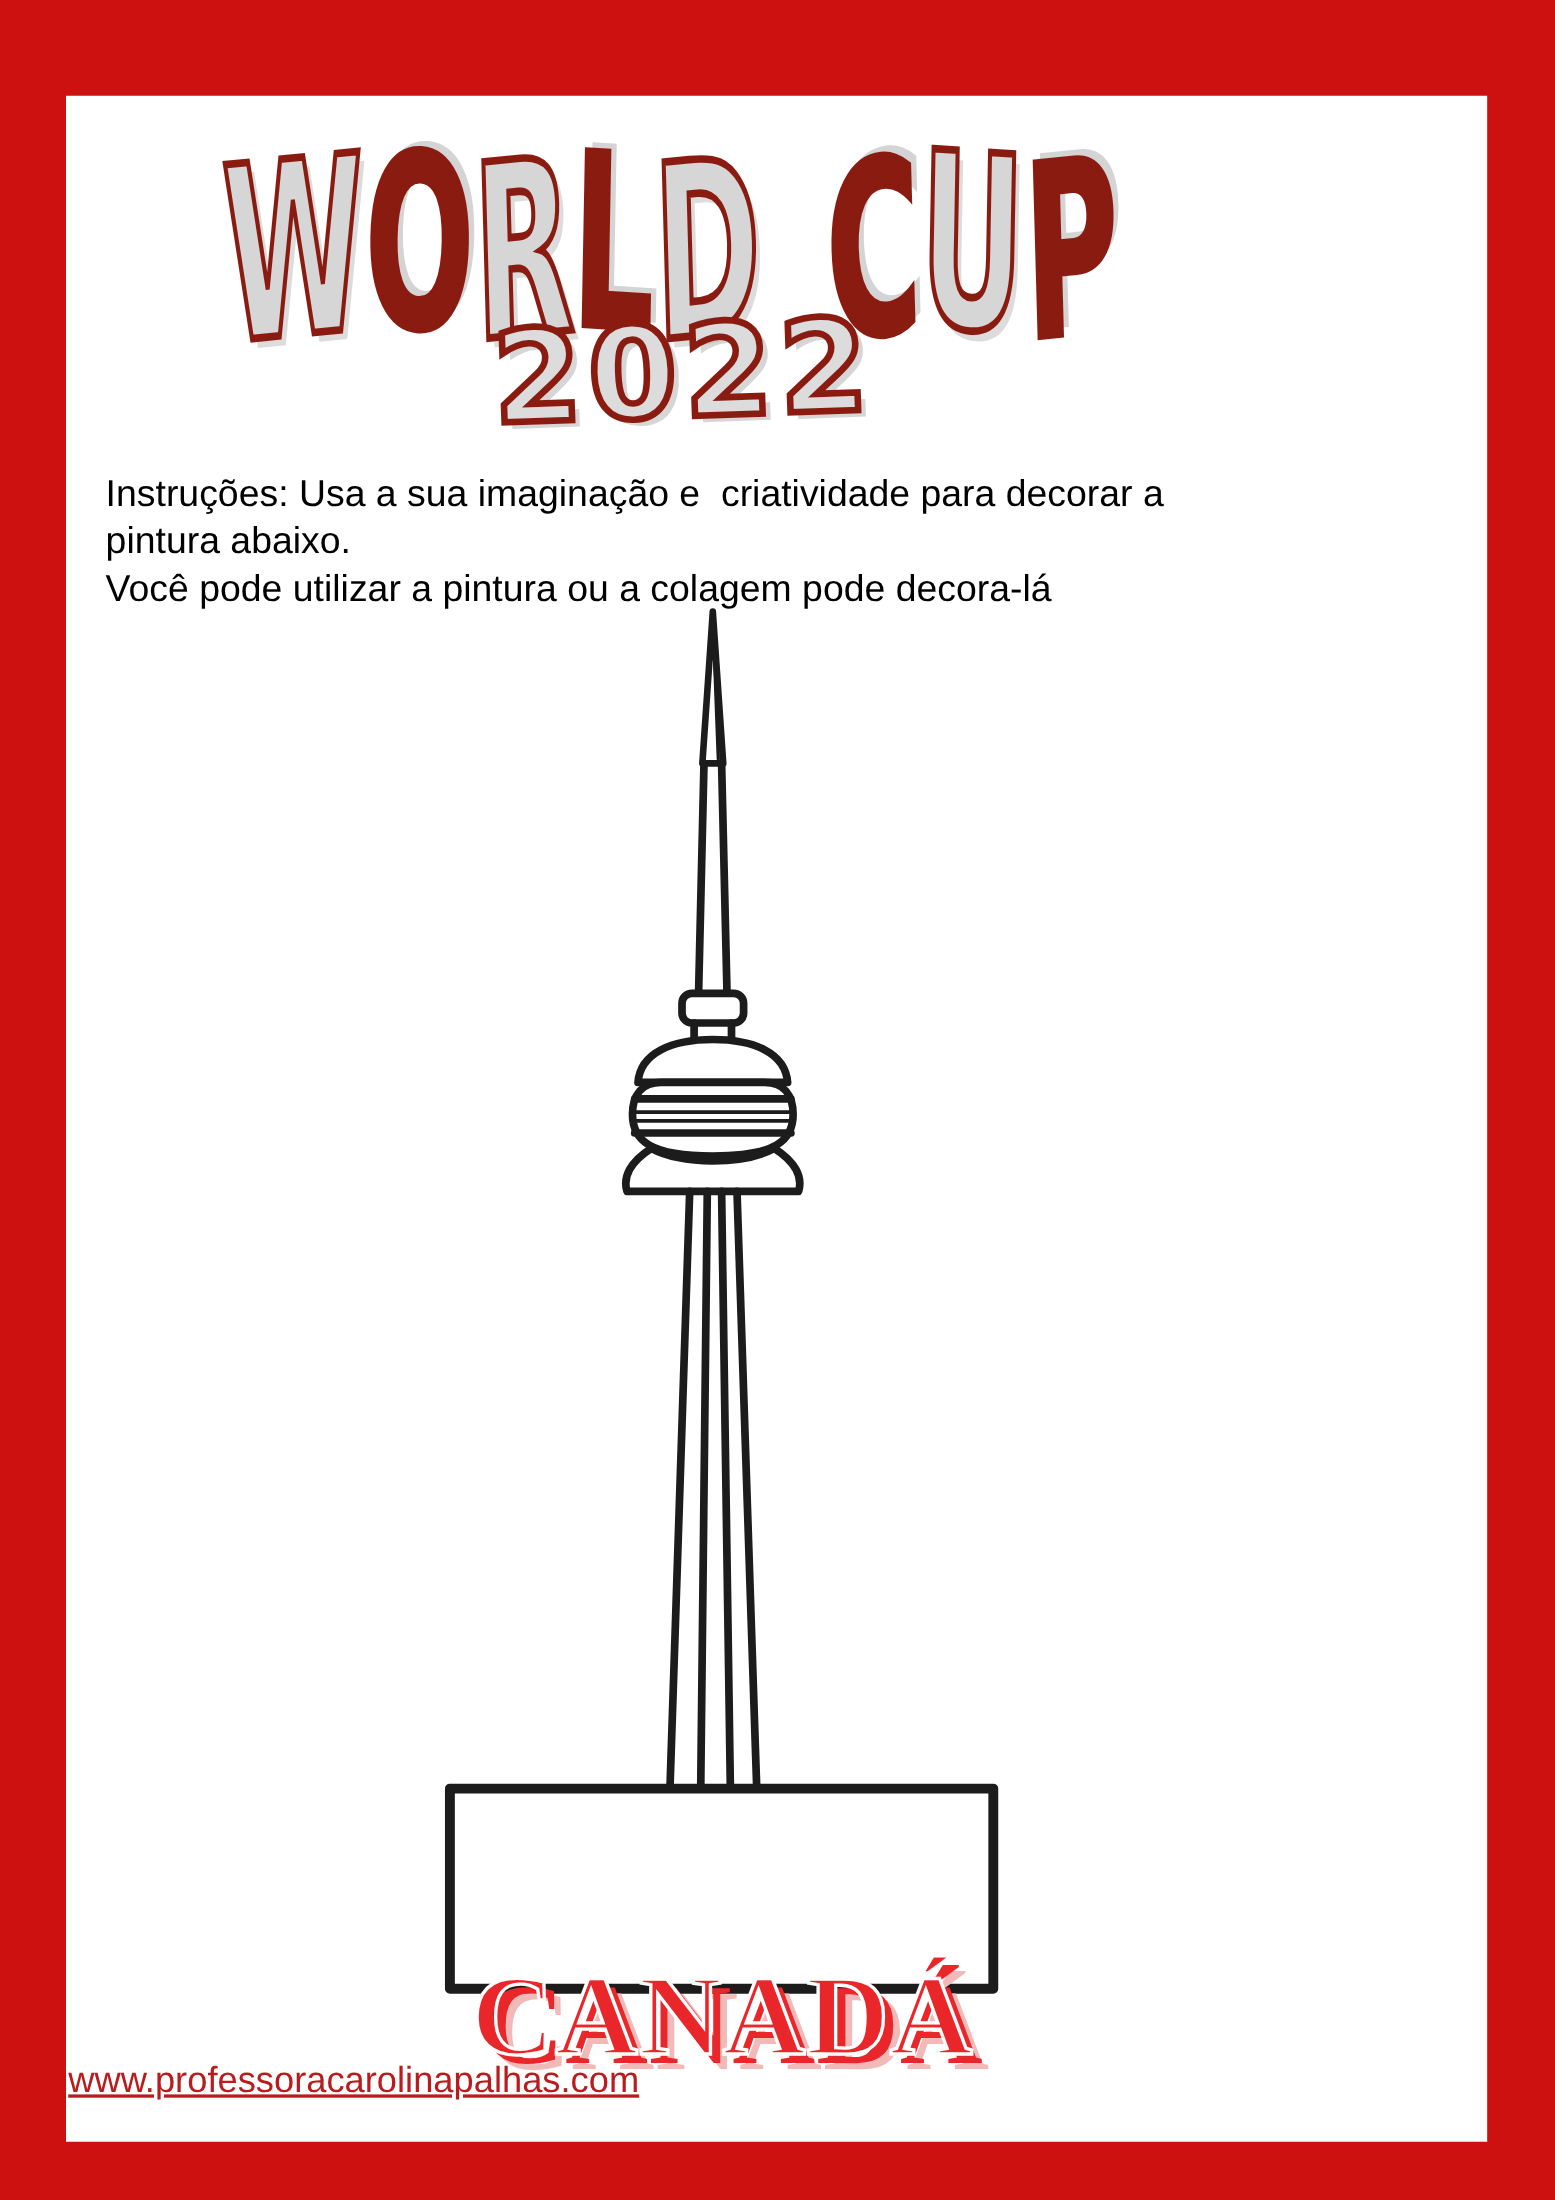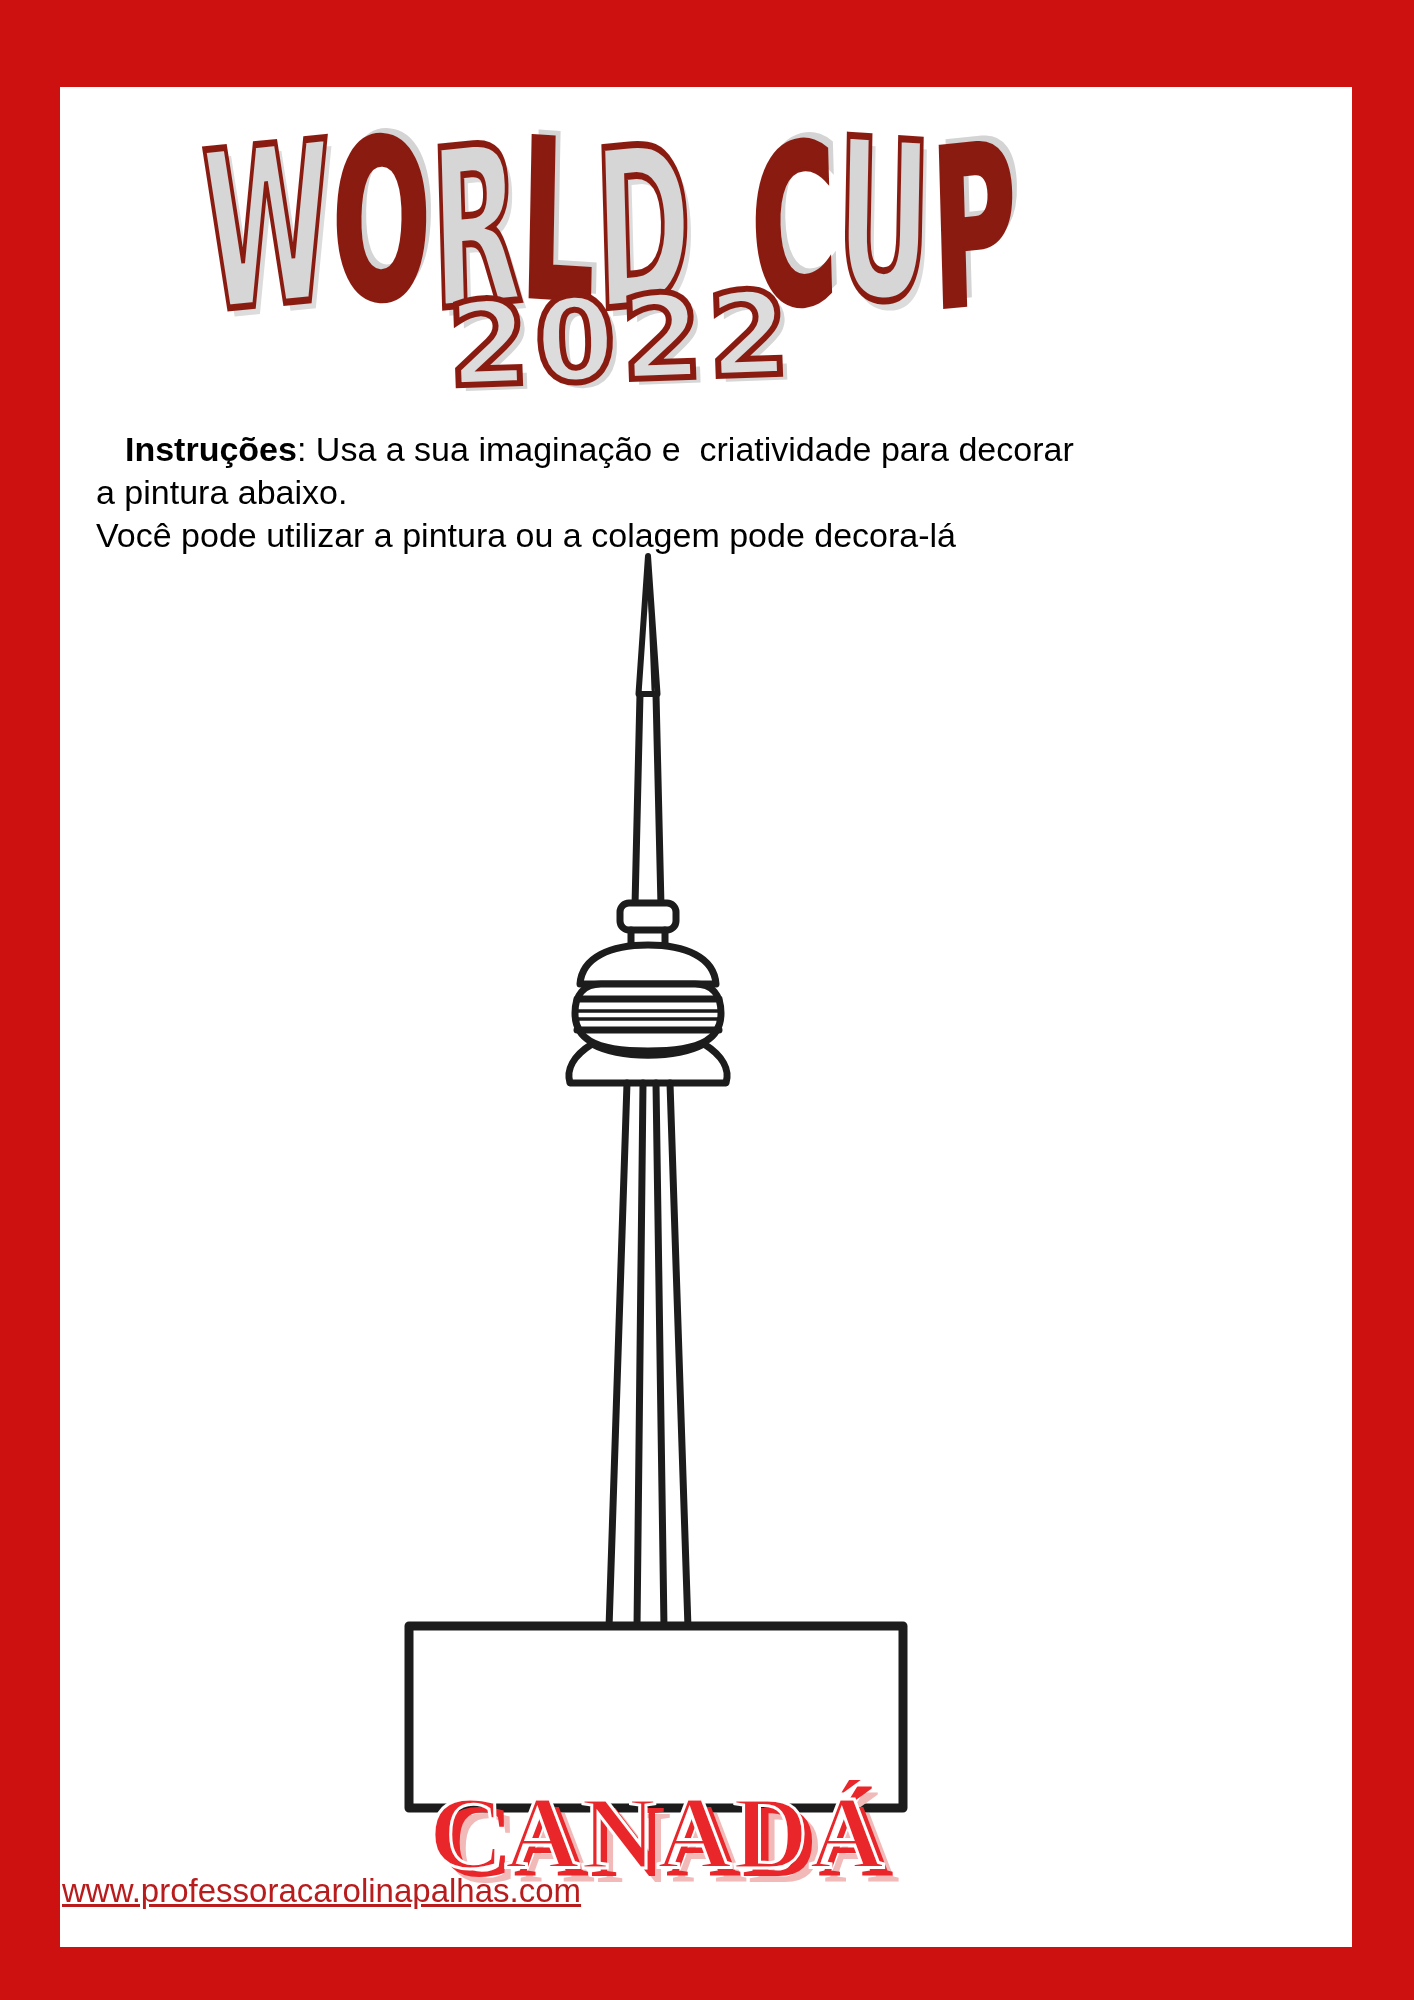--- a/index.html
+++ b/index.html
@@ -60,21 +60,21 @@
     text-shadow:7px 6px 0 rgba(180,180,180,.55);
     transform:rotate(-2deg);
     z-index:2;
   }
   
   .instructions{
     position:absolute;left:96px;top:428px;width:980px;
     font-size:34px;line-height:43px;color:#000;
     white-space:pre-wrap;z-index:2;
   }
-  .instructions b{font-weight:bold;margin-left:29px;}
+  .instructions b{font-weight:normal;}
   
   .tower-svg{position:absolute;left:0;top:0;width:1414px;height:2000px;z-index:1;}
   
   .canada{
     position:absolute;left:407px;top:1778px;width:500px;
     text-align:center;
     font-family:Liberation Serif, serif;
     font-weight:bold;font-size:104px;line-height:1.05;
     color:var(--canada-red);
     -webkit-text-stroke:3px #ffffff;

